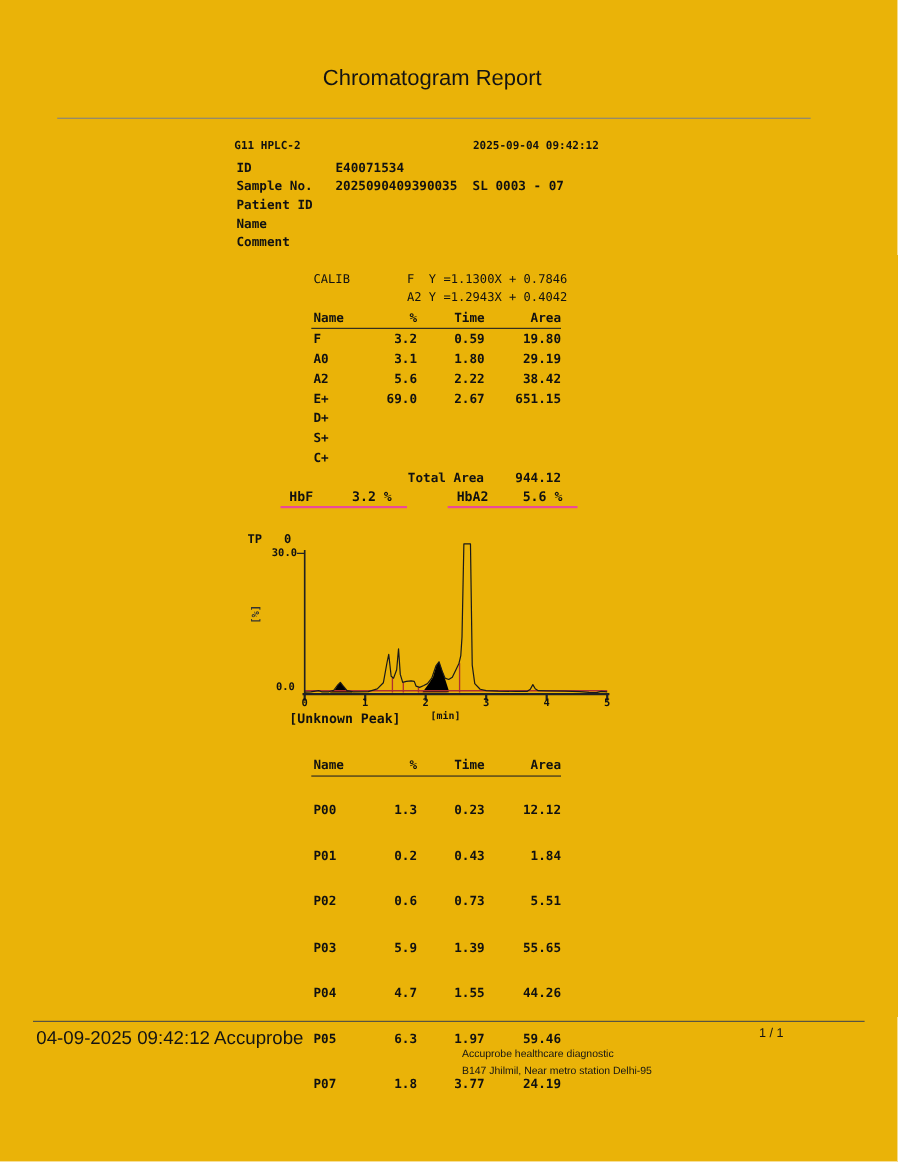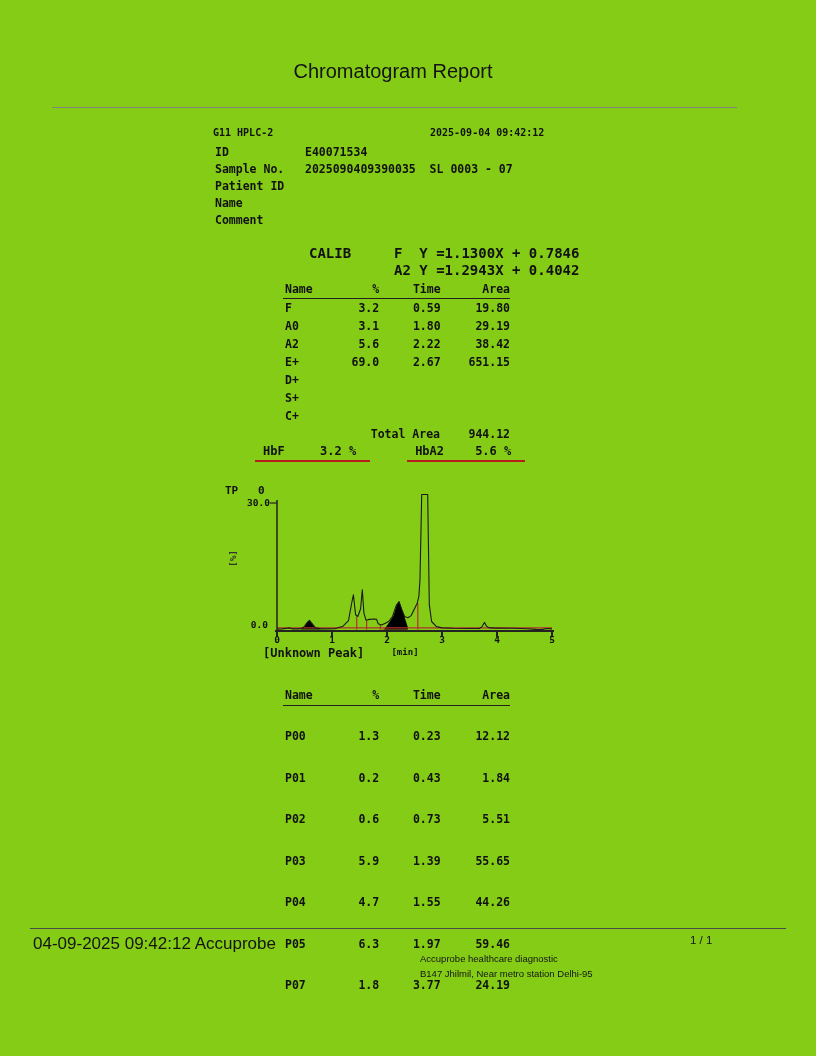--- a/index.html
+++ b/index.html
@@ -1,48 +1,48 @@
 <!DOCTYPE html>
 <html><head>
 <meta charset="utf-8">
 <style>
   html,body{margin:0;padding:0;background:#fff;}
-  #page{position:relative;width:816px;height:1056px;background:#84cc16;overflow:hidden;
+  #page{position:relative;width:816px;height:1056px;background:#eab308;overflow:hidden;
         font-family:"DejaVu Sans Mono", monospace;color:#111;}
   
   .title{position:absolute;top:60px;left:0;width:786px;text-align:center;
          font-family:"Liberation Sans",sans-serif;font-size:20px;font-weight:500;color:#141414;}
   .hr1{position:absolute;top:107px;left:52px;width:685px;height:1px;background:#828282;}
   
   .dev{position:absolute;top:127px;left:213px;font-size:10px;font-weight:700;}
   .devdate{position:absolute;top:127px;left:430px;font-size:10px;font-weight:700;}
   #meta{position:absolute;top:144px;left:215px;font-size:11.5px;font-weight:700;}
   #meta .mrow{height:17px;line-height:17px;white-space:pre;}
   #meta .mlabel{display:inline-block;width:90px;}
   
-  #calib{position:absolute;top:245px;left:285px;font-size:14px;font-weight:700;margin-left:24px;}
+  #calib{position:absolute;top:245px;left:285px;font-size:11px;font-weight:400;}
   #calib .crow{height:17px;line-height:17px;white-space:pre;}
   #calib .clabel{display:inline-block;width:85px;}
   
   .ptable{position:absolute;left:283px;width:227px;font-size:11.5px;font-weight:700;}
   #table1{top:280px;}
   .thead{display:flex;height:18px;line-height:18px;border-bottom:1.5px solid #222;}
   .trow{display:flex;height:18px;line-height:18px;}
   #unknown-rows .trow{height:21.5px;line-height:21.5px;margin-top:20px;}
   #unknown-head{height:19px;line-height:19px;}
   .c0{width:50px;text-align:left;padding-left:2px;}
   .c1{width:45px;text-align:right;}
   .c2{width:62px;text-align:right;}
   .c3{width:70px;text-align:right;}
   .totrow{display:flex;height:18px;line-height:18px;margin-top:0px;}
   .totlab{width:157px;text-align:right;}
   .totval{width:70px;text-align:right;}
   
   #summary{position:absolute;top:444px;left:255px;font-size:12px;font-weight:700;}
-  .sumseg{display:inline-block;border-bottom:2px solid #b91c1c;padding:0 14px 2px 8px;}
+  .sumseg{display:inline-block;border-bottom:2px solid #ec4899;padding:0 14px 2px 8px;}
   .sumseg.second{margin-left:37px;}
   .sumlab{display:inline-block;width:57px;}
   .sumlab.wide{width:60px;}
   
   #chart-svg{position:absolute;left:225px;top:483px;width:345px;height:185px;}
   .tp{position:absolute;left:225px;top:484px;font-size:11px;font-weight:700;white-space:pre;}
   .ymax{position:absolute;left:240px;top:497px;width:30px;text-align:right;font-size:9.5px;font-weight:700;}
   .ymin{position:absolute;left:244px;top:619px;width:24px;text-align:right;font-size:9.5px;font-weight:700;}
   .ylab{position:absolute;left:224px;top:553px;font-size:9.5px;font-weight:700;transform:rotate(-90deg);color:#333;}
   #xticklabels span{position:absolute;top:634px;width:12px;text-align:center;font-size:9.5px;font-weight:700;}

